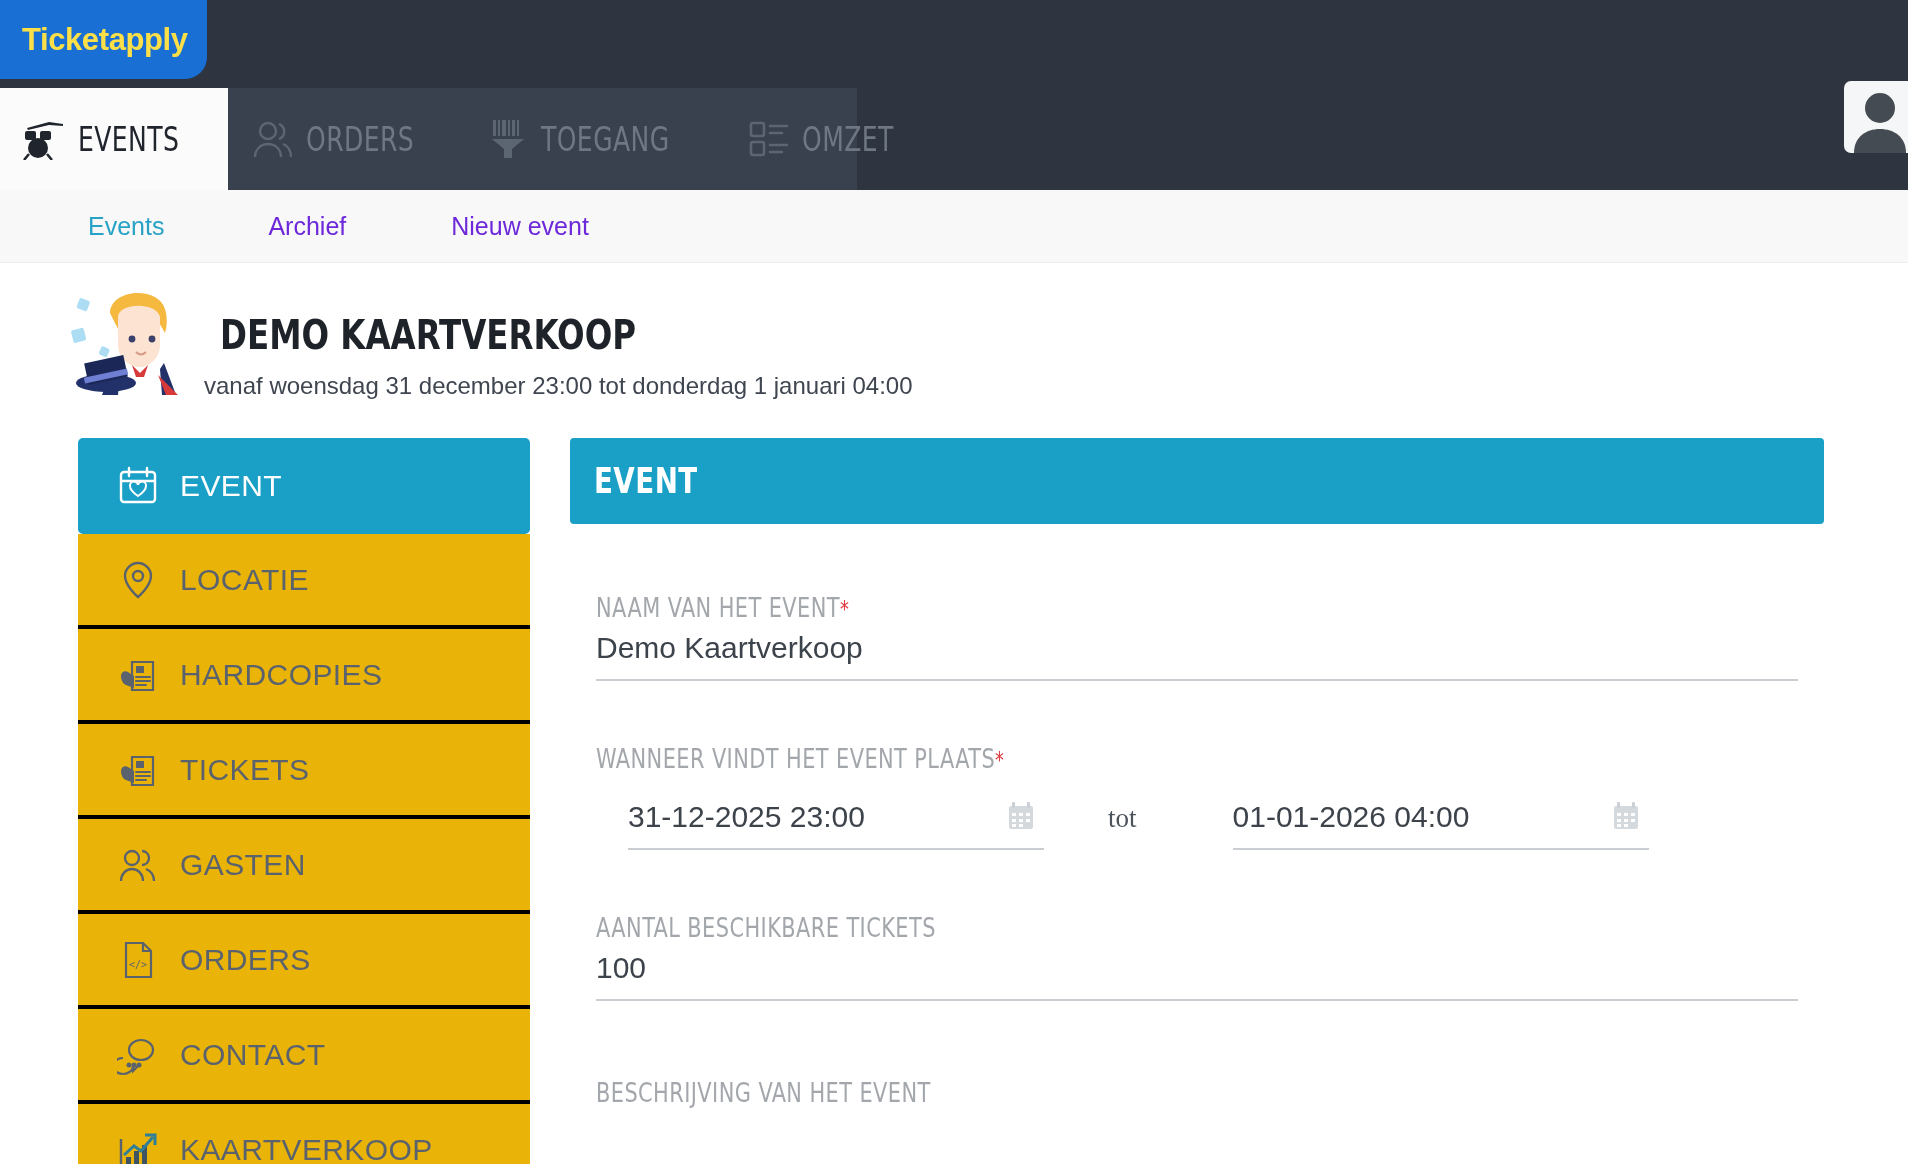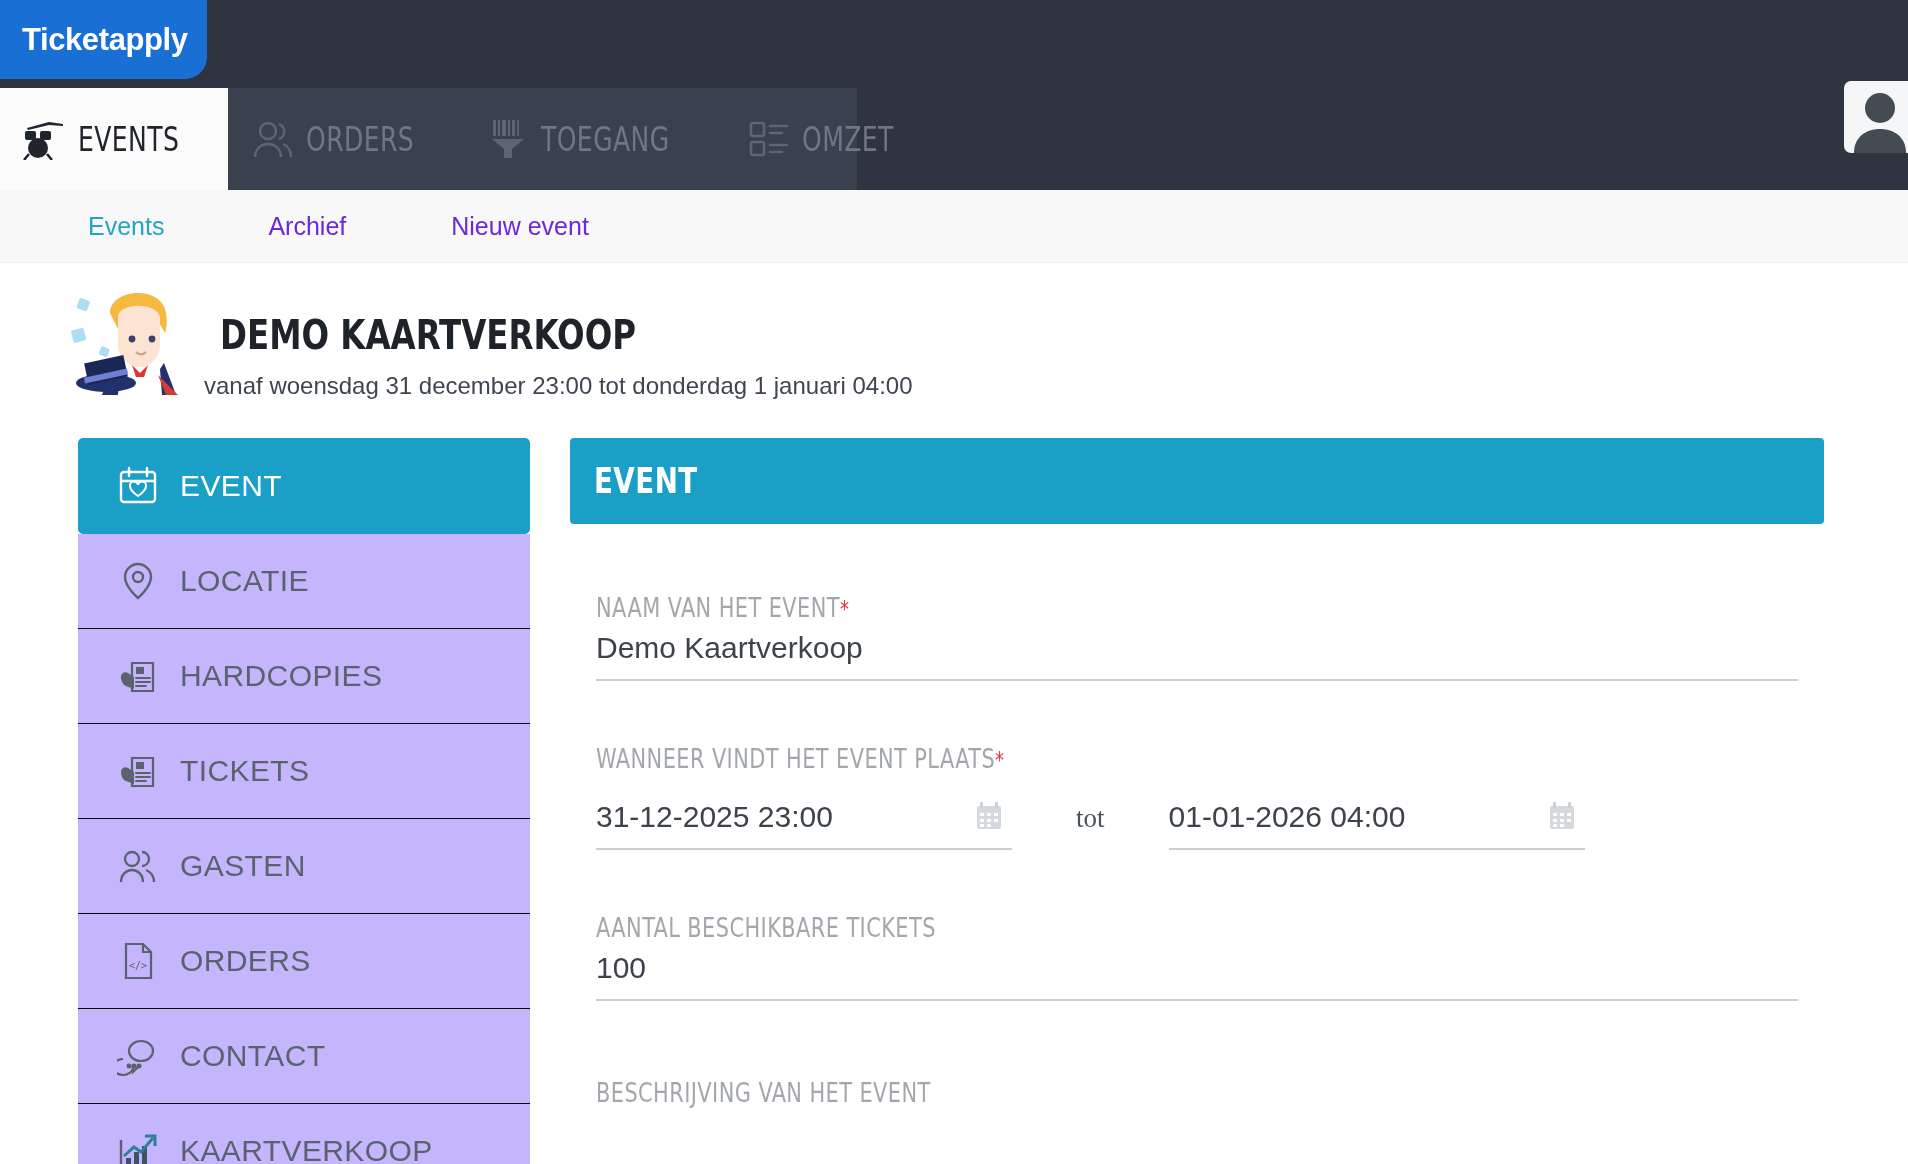--- a/index.html
+++ b/index.html
@@ -17,21 +17,21 @@
     background: #2e3541;
   }
   .logo-badge {
     position: absolute; left: 0; top: 0;
     width: 207px; height: 79px;
     background: #1a6fd4;
     border-bottom-right-radius: 22px;
     display: flex; align-items: center;
   }
   .logo-text {
-    color: #ffffff;
+    color: #fde047;
     font-size: 31px;
     font-weight: bold;
     letter-spacing: -0.4px;
     padding-left: 22px;
   }
 
   
   .navstrip {
     position: absolute; left: 0; top: 88px;
     width: 857px; height: 102px;
@@ -120,22 +120,22 @@
   }
 
   
   .sidebar {
     position: absolute; left: 78px; top: 438px;
     width: 452px;
   }
   .side-item {
     height: 95px;
     display: flex; align-items: center;
-    background: #c4b5fd;
-    border-bottom: 1px solid #000000;
+    background: #eab308;
+    border-bottom: 4px solid #000000;
     cursor: pointer;
     padding-left: 38px;
   }
   .side-item.active {
     background: #1aa0c6;
     border-radius: 5px;
     border-bottom: none;
     height: 96px;
   }
   .side-icon {
@@ -201,21 +201,21 @@
   .cal-icon {
     position: absolute; right: 10px; bottom: 20px;
     width: 26px; height: 28px;
     opacity: 0.75;
   }
 
   .row-dates {
     display: flex; align-items: flex-end;
     margin-top: 18px;
   }
-  .date-wrap { position: relative; width: 416px; }
+  .date-wrap { position: relative; width: 416px; margin-left: 32px; }
   .tot-label {
     font-size: 27px;
     color: #4c535b;
     margin: 0 64px;
     padding-bottom: 16px;
     font-family: Liberation Serif, serif;
   }
 </style>
 </head>
 <body>

